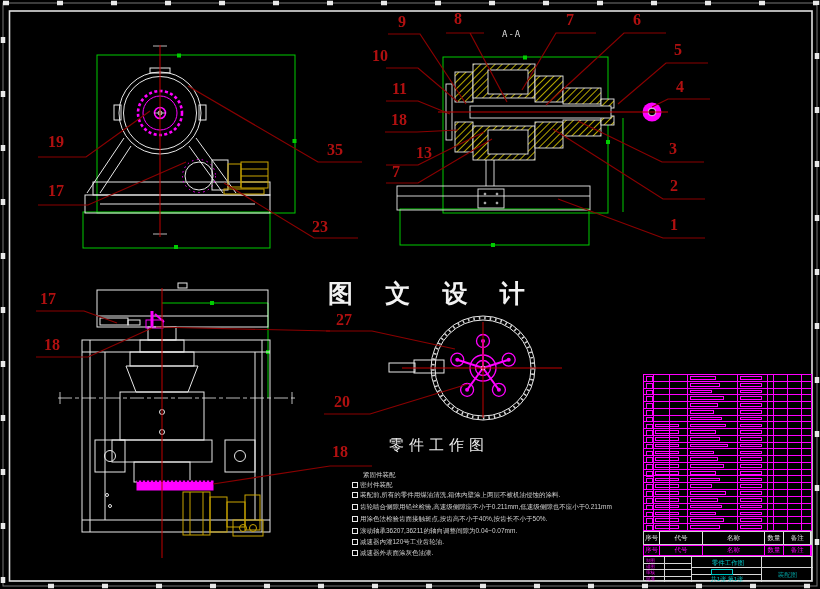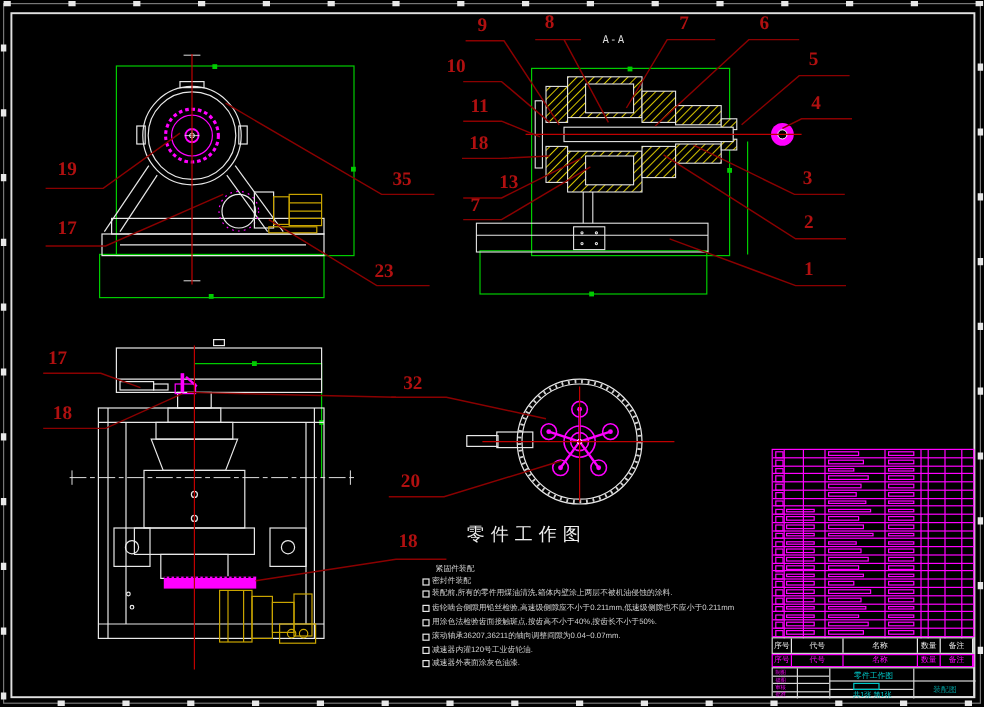--- a/index.html
+++ b/index.html
@@ -268,20 +268,21 @@
     <path d="M705,238 H663 L558,199"></path>
     <path d="M36,311 H84 L117,323"></path>
     <path d="M36,357 H88 L152,328"></path>
     <path d="M156,327 L330,331"></path>
     <path d="M326,331 H372 L455,349"></path>
     <path d="M324,414 H370 L468,384"></path>
     <path d="M372,466 H330 L213,484"></path>
   </g>
 </svg>
 
+<div class="main-title">图 文 设 计</div>
 <div class="aa-label">A-A</div>
 <div class="tech-title">零件工作图</div>
 <div class="tech-lines" id="tech-lines">
       <div class="tech-line nob" style="top: 3px;">紧固件装配</div>
       <div class="tech-line" style="top: 13px;"><span class="blt"></span>密封件装配</div>
       <div class="tech-line" style="top: 23px;"><span class="blt"></span>装配前,所有的零件用煤油清洗,箱体内壁涂上两层不被机油侵蚀的涂料.</div>
       <div class="tech-line" style="top: 35px;"><span class="blt"></span>齿轮啮合侧隙用铅丝检验,高速级侧隙应不小于0.211mm,低速级侧隙也不应小于0.211mm</div>
       <div class="tech-line" style="top: 47px;"><span class="blt"></span>用涂色法检验齿面接触斑点,按齿高不小于40%,按齿长不小于50%.</div>
       <div class="tech-line" style="top: 59px;"><span class="blt"></span>滚动轴承36207,36211的轴向调整间隙为0.04~0.07mm.</div>
       <div class="tech-line" style="top: 70px;"><span class="blt"></span>减速器内灌120号工业齿轮油.</div>
@@ -301,21 +302,21 @@
 <div class="callout" style="left:392px;top:81px">11</div>
 <div class="callout" style="left:391px;top:112px">18</div>
 <div class="callout" style="left:416px;top:145px">13</div>
 <div class="callout" style="left:392px;top:164px">7</div>
 <div class="callout" style="left:48px;top:134px">19</div>
 <div class="callout" style="left:48px;top:183px">17</div>
 <div class="callout" style="left:40px;top:291px">17</div>
 <div class="callout" style="left:44px;top:337px">18</div>
 <div class="callout" style="left:332px;top:444px">18</div>
 <div class="callout" style="left:334px;top:394px">20</div>
-<div class="callout" style="left:336px;top:312px">32</div>
+<div class="callout" style="left:336px;top:312px">27</div>
 <div class="callout" style="left:312px;top:219px">23</div>
 <div class="callout" style="left:327px;top:142px">35</div>
 
 <div class="bom">
   <div class="bom-grid" id="bom-grid">
         <div class="bom-col" style="left: 9px;"></div>
         <div class="bom-col" style="left: 25px;"></div>
         <div class="bom-col" style="left: 43px;"></div>
         <div class="bom-col" style="left: 93px;"></div>
         <div class="bom-col" style="left: 123px;"></div>

